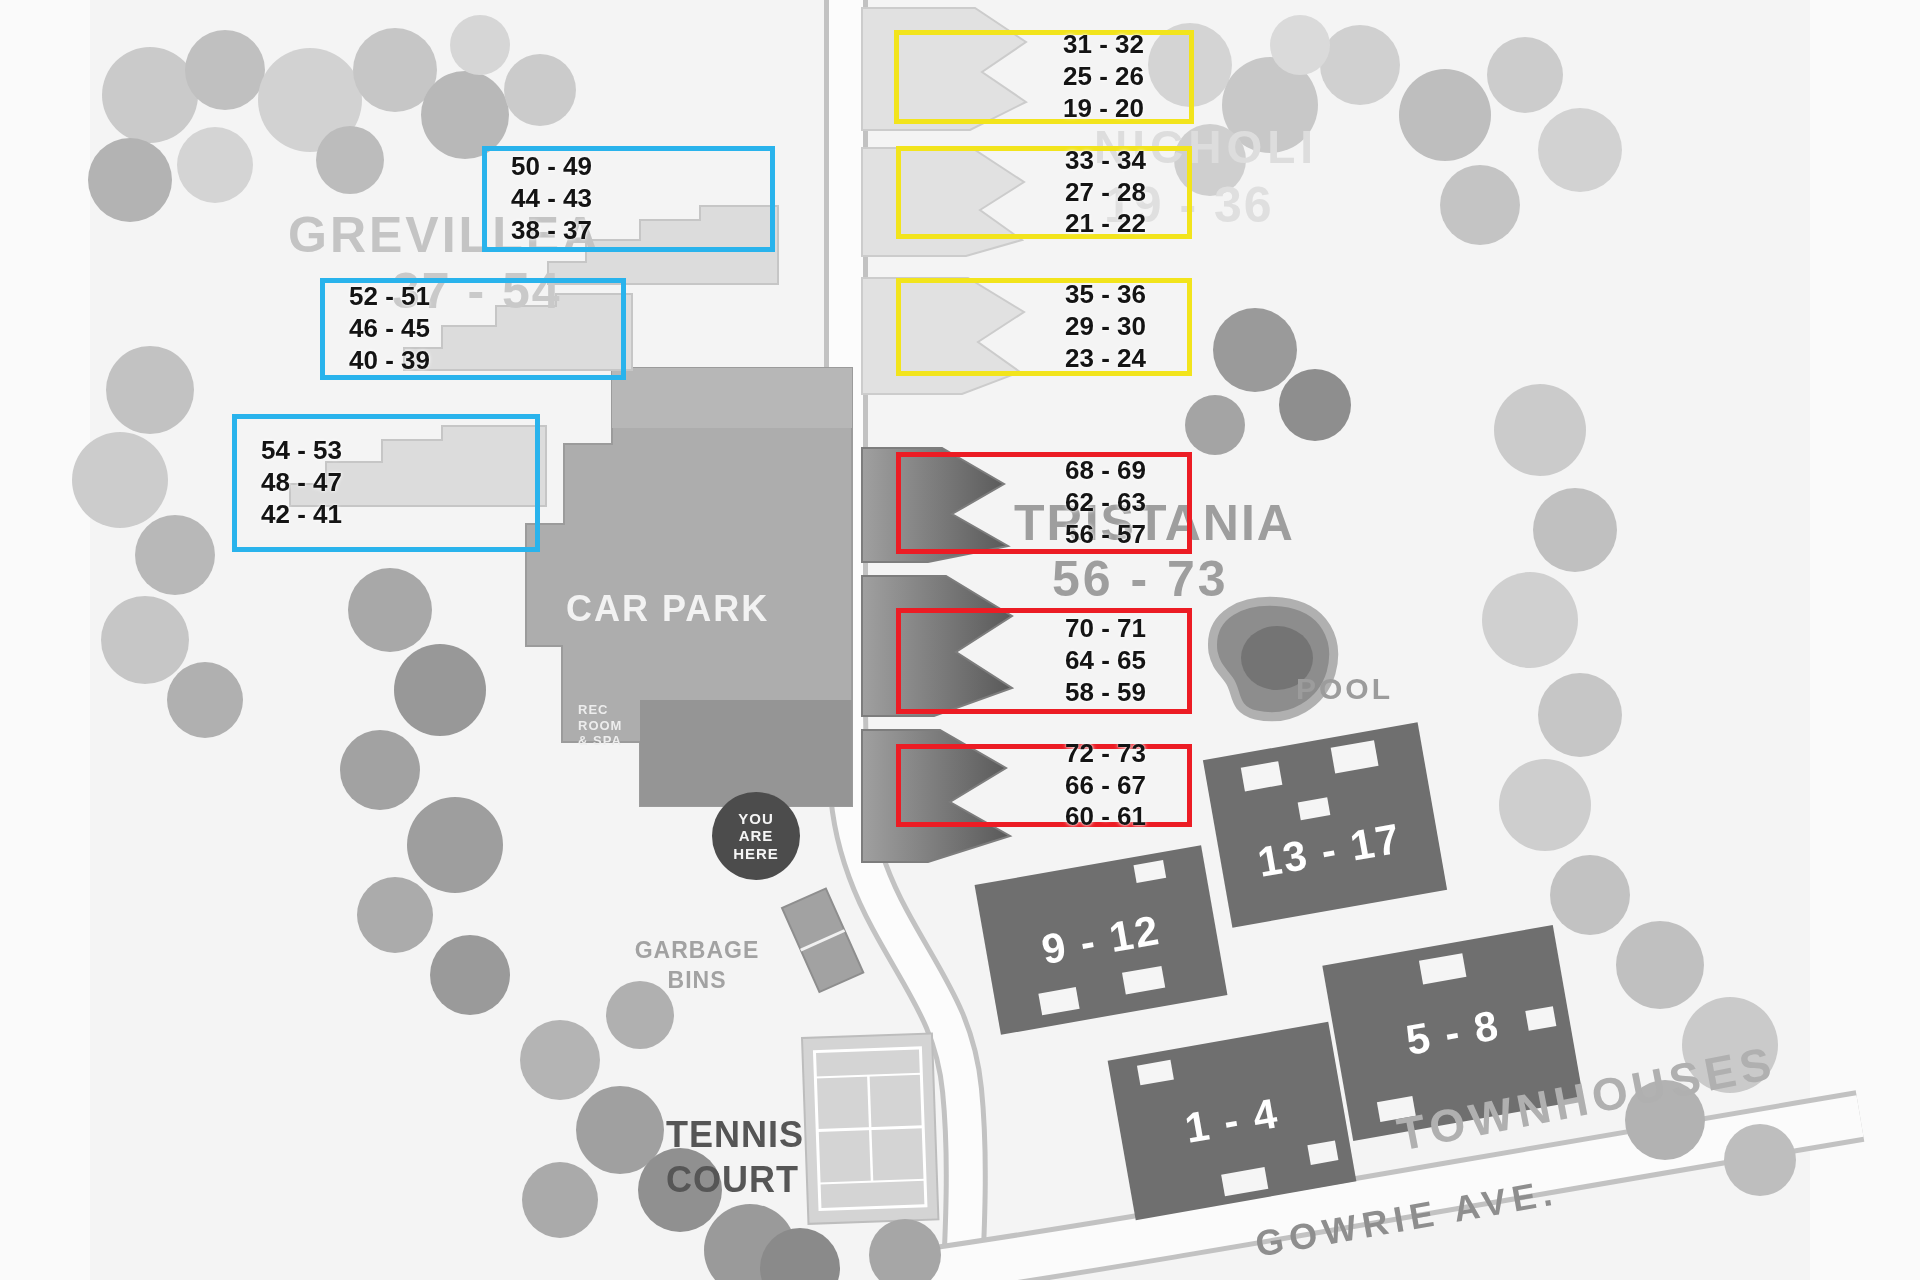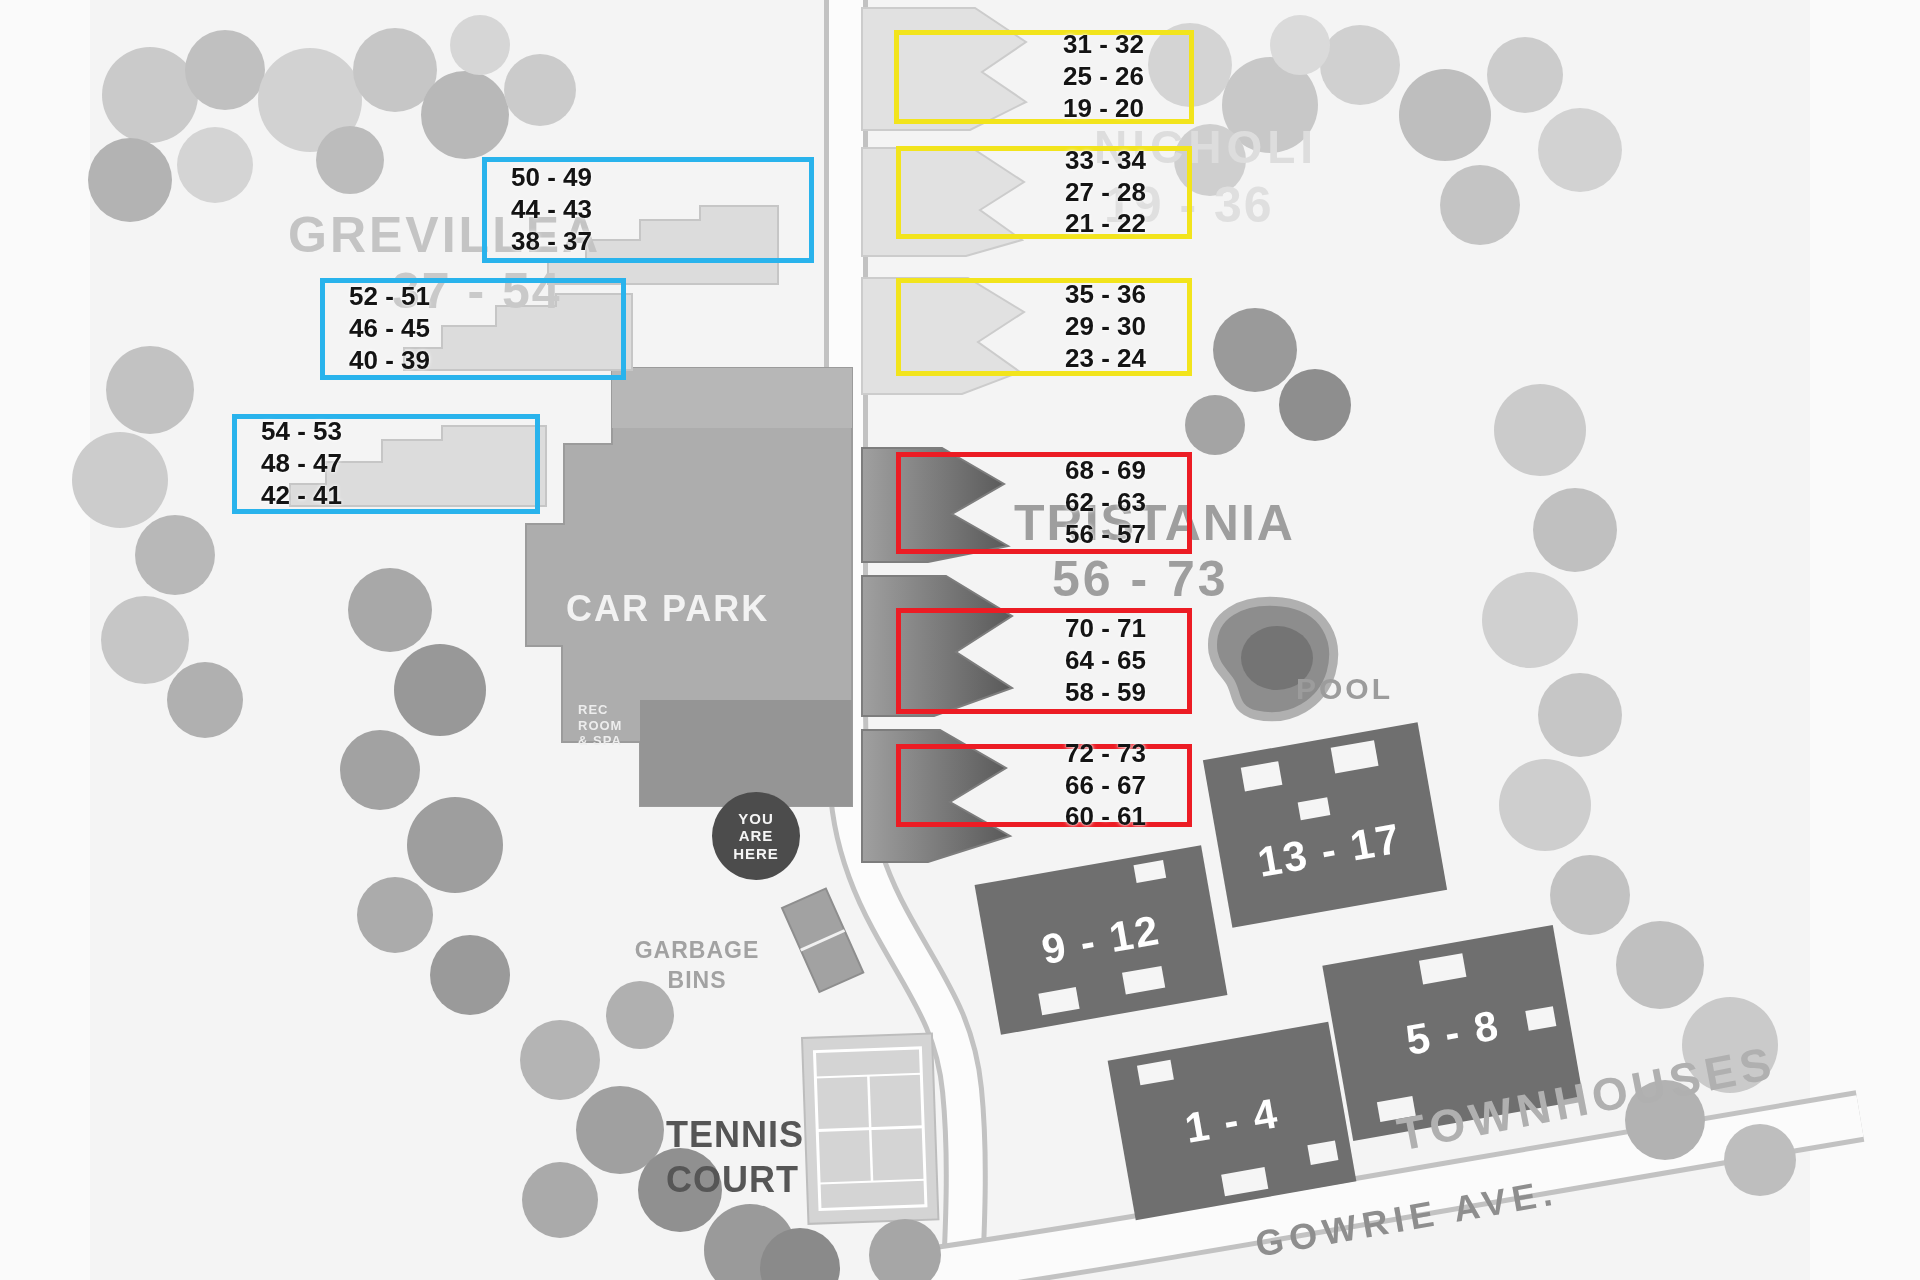--- a/index.html
+++ b/index.html
@@ -50,23 +50,23 @@
   
   .anno{position:absolute;border:5px solid;z-index:30;display:flex;align-items:center;box-sizing:border-box;background:transparent;}
   .anno.cyan{border-color:#29b3ec;}
   .anno.yellow{border-color:#f2e41c;}
   .anno.red{border-color:#ec1c24;}
   .anno .col{display:flex;flex-direction:column;font-weight:bold;font-size:26px;line-height:1.22;color:#141414;
     text-shadow:0 0 4px rgba(255,255,255,.95), 0 0 2px rgba(255,255,255,.95);white-space:nowrap;}
   .anno .col.left{margin-left:24px;}
   .anno .col.right{margin-left:164px;}
 
-  .a-c1{left:482px;top:146px;width:332px;height:106px;margin-top:11px;}
+  .a-c1{left:482px;top:146px;width:293px;height:106px;}
   .a-c2{left:320px;top:278px;width:306px;height:102px;}
-  .a-c3{left:232px;top:414px;width:308px;height:100px;}
+  .a-c3{left:232px;top:414px;width:308px;height:138px;}
   .a-y1{left:894px;top:30px;width:300px;height:94px;}
   .a-y2{left:896px;top:146px;width:296px;height:93px;}
   .a-y3{left:896px;top:278px;width:296px;height:98px;}
   .a-r1{left:896px;top:452px;width:296px;height:102px;}
   .a-r2{left:896px;top:608px;width:296px;height:106px;}
   .a-r3{left:896px;top:744px;width:296px;height:83px;}
 </style>
 </head>
 <body>
 

